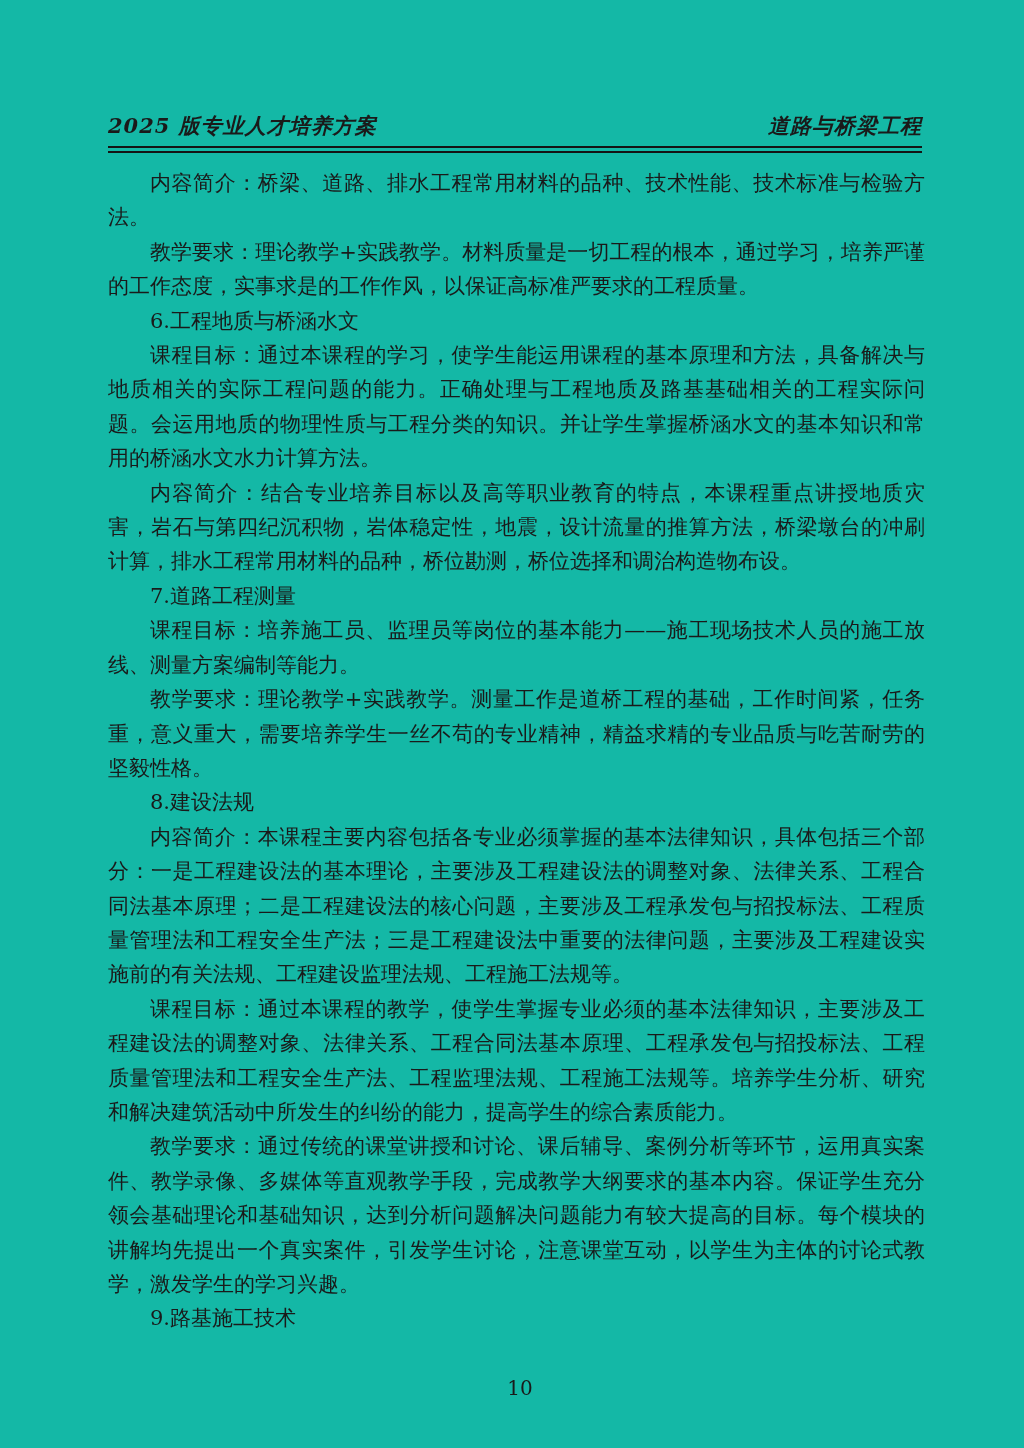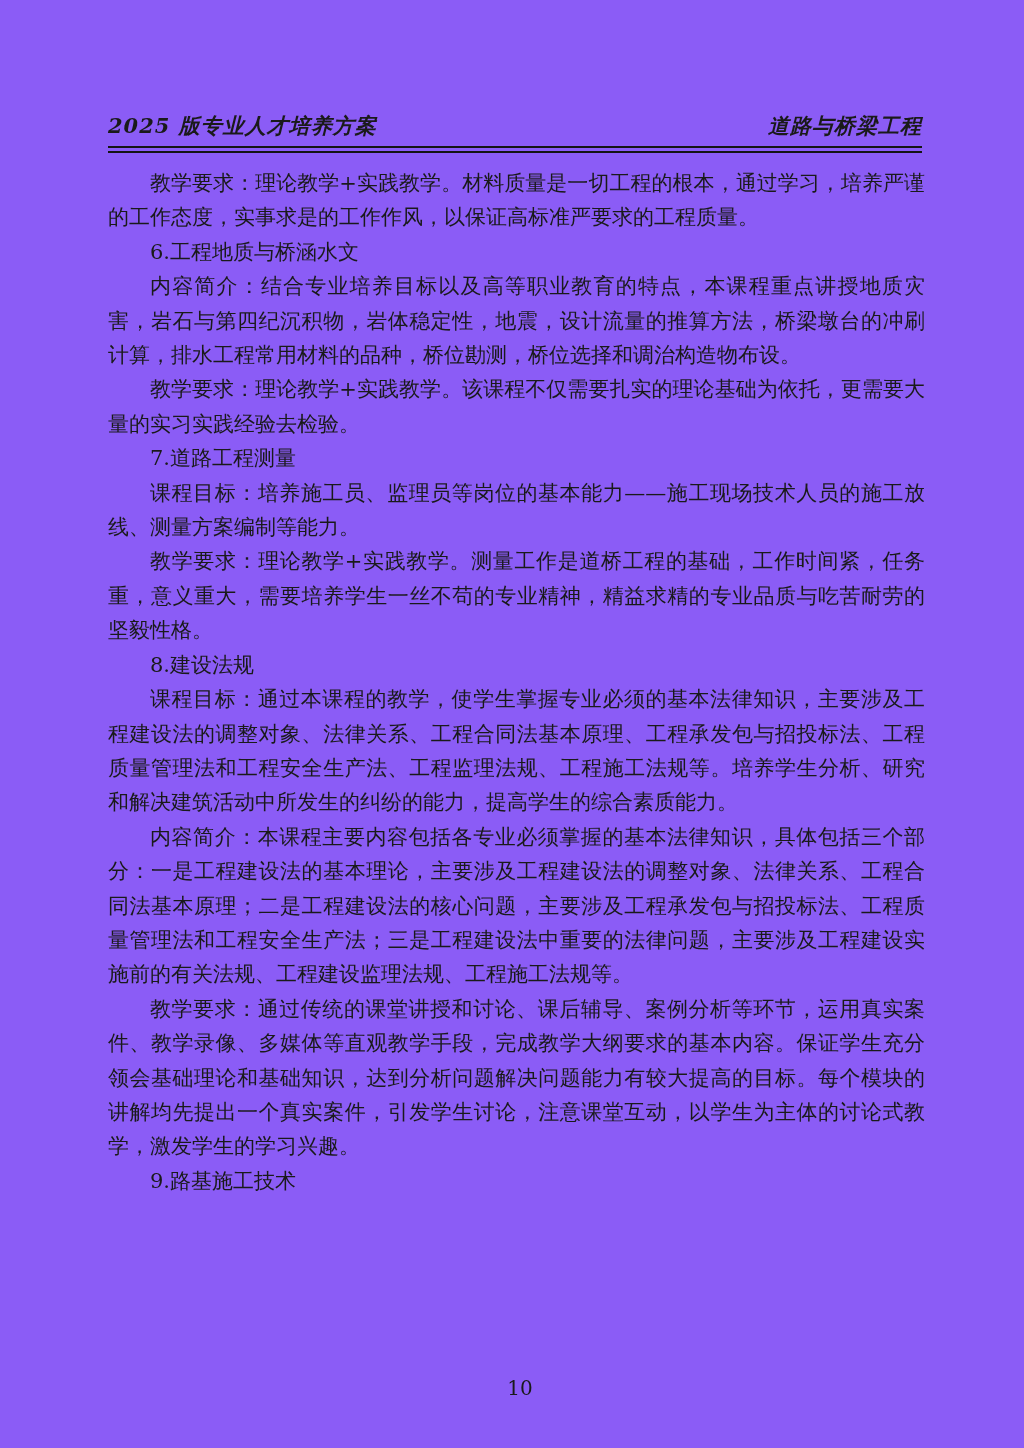--- a/index.html
+++ b/index.html
@@ -4,21 +4,21 @@
 <style>
   html, body {
     margin: 0;
     padding: 0;
     background: #ffffff;
   }
   .page {
     position: relative;
     width: 1024px;
     height: 1448px;
-    background: #8b5cf6;
+    background: #14b8a6;
     overflow: hidden;
     font-family: "DejaVu Serif", "Liberation Serif", serif;
     color: #1a1a1a;
   }
   
   .header {
     position: absolute;
     left: 108px;
     top: 112px;
     width: 814px;
@@ -74,30 +74,31 @@
   <div class="header">
     <div class="header-row">
       <span>2025 版专业人才培养方案</span>
       <span>道路与桥梁工程</span>
     </div>
     <div class="header-rule"></div>
   </div>
 
   <div class="doc-body">
 
+  <p class="para body">内容简介：桥梁、道路、排水工程常用材料的品种、技术性能、技术标准与检验方法。</p>
       <p class="para body">教学要求：理论教学+实践教学。材料质量是一切工程的根本，通过学习，培养严谨的工作态度，实事求是的工作作风，以保证高标准严要求的工程质量。</p>
       <p class="para heading">6.工程地质与桥涵水文</p>
+      <p class="para body">课程目标：通过本课程的学习，使学生能运用课程的基本原理和方法，具备解决与地质相关的实际工程问题的能力。正确处理与工程地质及路基基础相关的工程实际问题。会运用地质的物理性质与工程分类的知识。并让学生掌握桥涵水文的基本知识和常用的桥涵水文水力计算方法。</p>
       <p class="para body">内容简介：结合专业培养目标以及高等职业教育的特点，本课程重点讲授地质灾害，岩石与第四纪沉积物，岩体稳定性，地震，设计流量的推算方法，桥梁墩台的冲刷计算，排水工程常用材料的品种，桥位勘测，桥位选择和调治构造物布设。</p>
-      <p class="para body">教学要求：理论教学+实践教学。该课程不仅需要扎实的理论基础为依托，更需要大量的实习实践经验去检验。</p>
       <p class="para heading">7.道路工程测量</p>
       <p class="para body">课程目标：培养施工员、监理员等岗位的基本能力——施工现场技术人员的施工放线、测量方案编制等能力。</p>
       <p class="para body">教学要求：理论教学+实践教学。测量工作是道桥工程的基础，工作时间紧，任务重，意义重大，需要培养学生一丝不苟的专业精神，精益求精的专业品质与吃苦耐劳的坚毅性格。</p>
       <p class="para heading">8.建设法规</p>
+      <p class="para body">内容简介：本课程主要内容包括各专业必须掌握的基本法律知识，具体包括三个部分：一是工程建设法的基本理论，主要涉及工程建设法的调整对象、法律关系、工程合同法基本原理；二是工程建设法的核心问题，主要涉及工程承发包与招投标法、工程质量管理法和工程安全生产法；三是工程建设法中重要的法律问题，主要涉及工程建设实施前的有关法规、工程建设监理法规、工程施工法规等。</p>
       <p class="para body">课程目标：通过本课程的教学，使学生掌握专业必须的基本法律知识，主要涉及工程建设法的调整对象、法律关系、工程合同法基本原理、工程承发包与招投标法、工程质量管理法和工程安全生产法、工程监理法规、工程施工法规等。培养学生分析、研究和解决建筑活动中所发生的纠纷的能力，提高学生的综合素质能力。</p>
-      <p class="para body">内容简介：本课程主要内容包括各专业必须掌握的基本法律知识，具体包括三个部分：一是工程建设法的基本理论，主要涉及工程建设法的调整对象、法律关系、工程合同法基本原理；二是工程建设法的核心问题，主要涉及工程承发包与招投标法、工程质量管理法和工程安全生产法；三是工程建设法中重要的法律问题，主要涉及工程建设实施前的有关法规、工程建设监理法规、工程施工法规等。</p>
       <p class="para body">教学要求：通过传统的课堂讲授和讨论、课后辅导、案例分析等环节，运用真实案件、教学录像、多媒体等直观教学手段，完成教学大纲要求的基本内容。保证学生充分领会基础理论和基础知识，达到分析问题解决问题能力有较大提高的目标。每个模块的讲解均先提出一个真实案件，引发学生讨论，注意课堂互动，以学生为主体的讨论式教学，激发学生的学习兴趣。</p>
       <p class="para heading">9.路基施工技术</p>
     </div>
 
   <div class="footer">
     <span>10</span>
   </div>
 
 </div>
 

